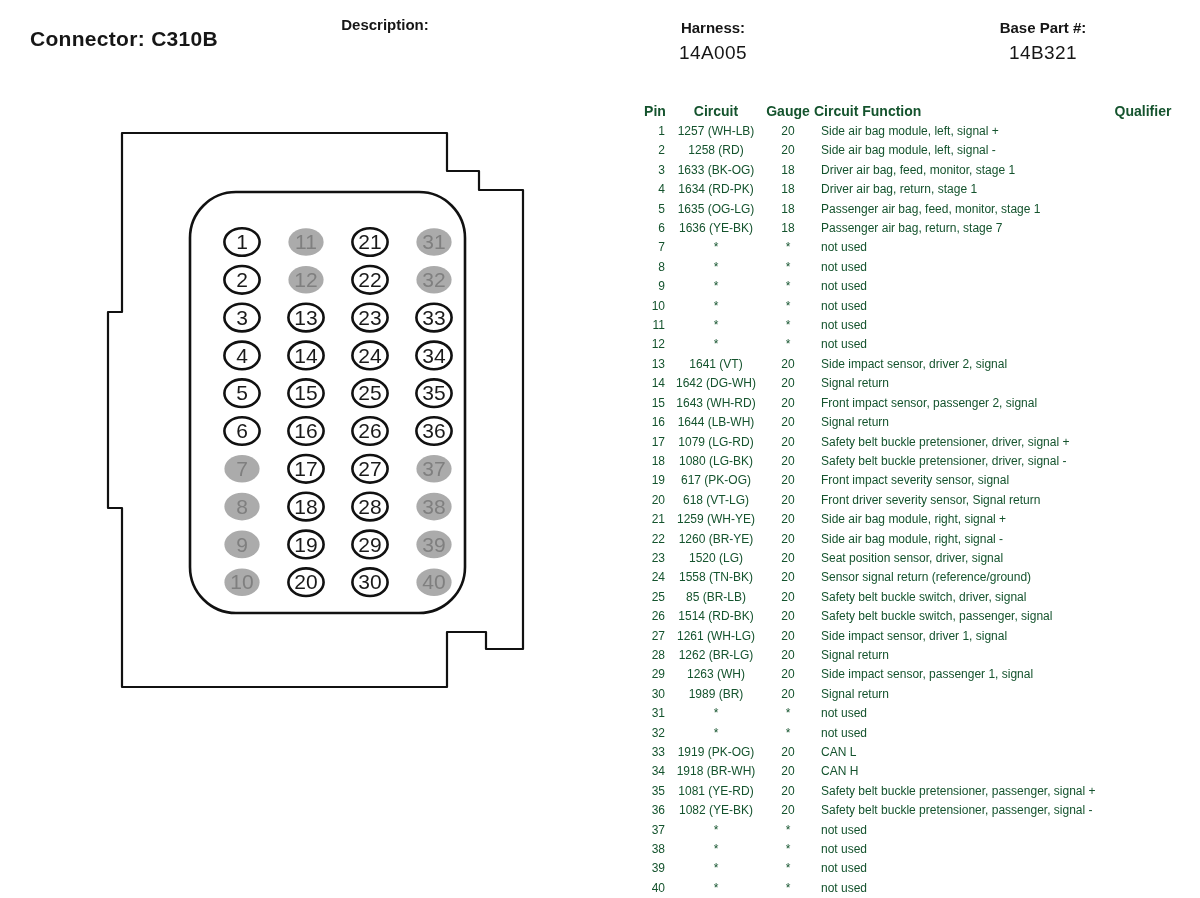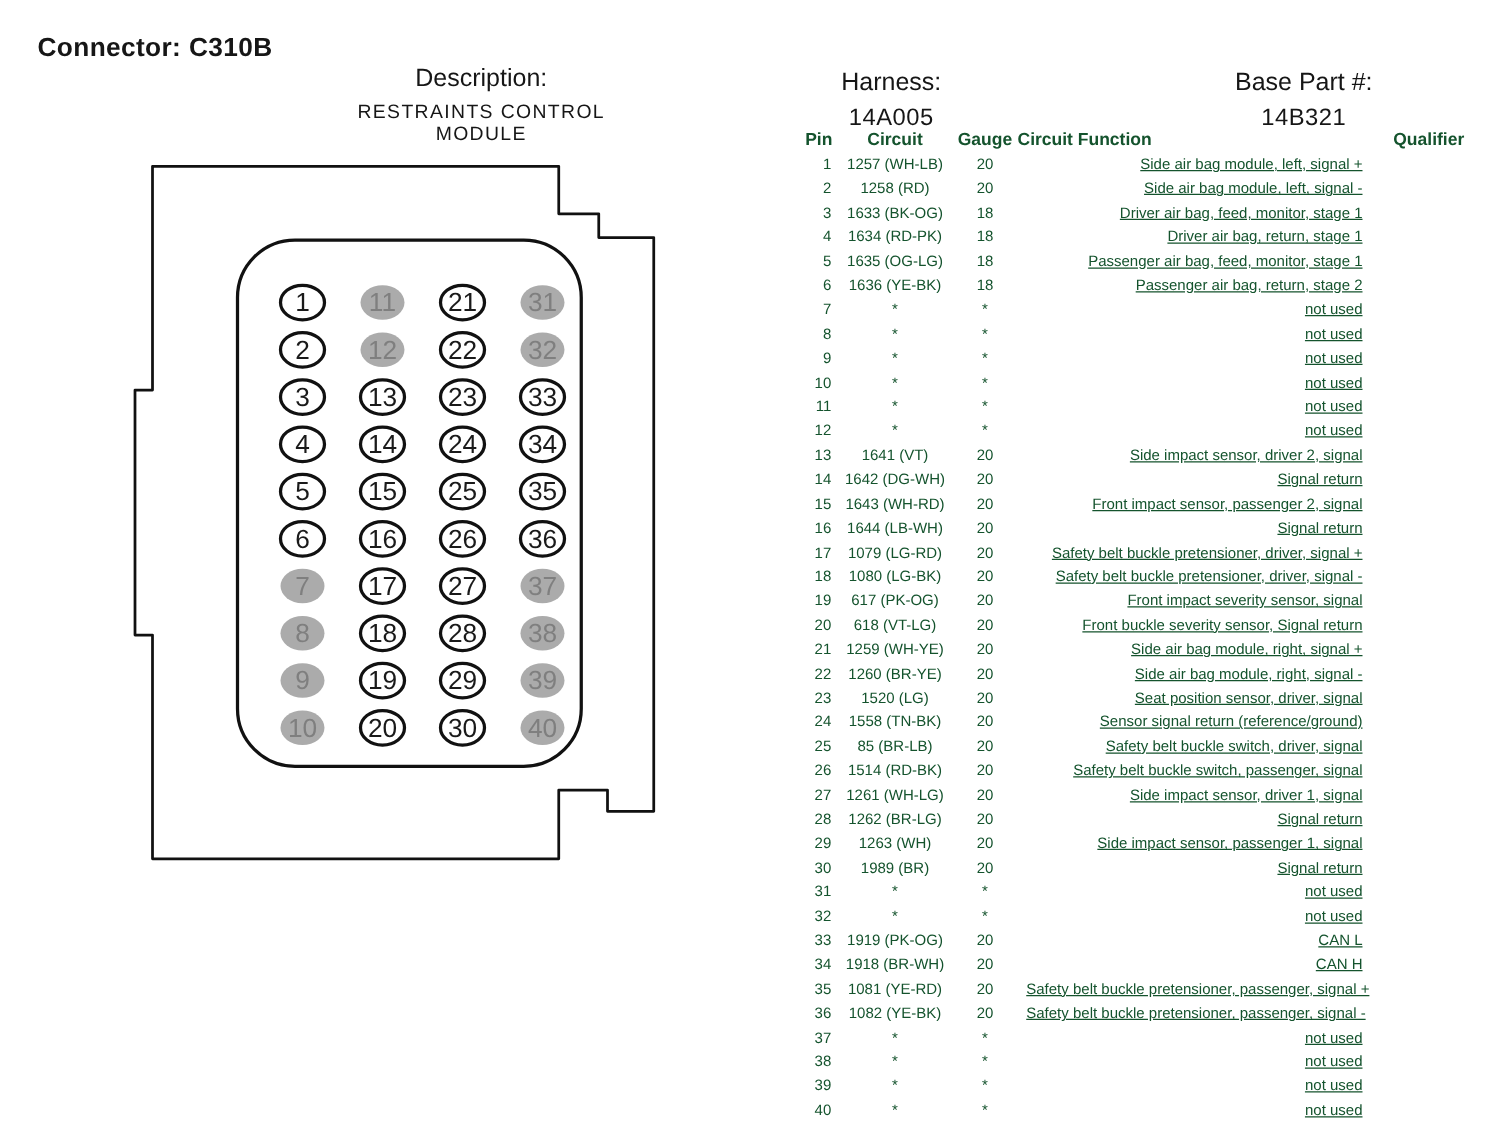--- a/index.html
+++ b/index.html
@@ -10,21 +10,21 @@
   }
   
   .hdr-connector {
     position:absolute; left:30px; top:27px;
     font-size:21px; font-weight:700; letter-spacing:.3px;
   }
   .hdr-block { position:absolute; text-align:center; }
   #desc-block    { left:250px; width:270px; top:16px; }
   #harness-block { left:633px; width:160px; top:19px; }
   #base-block    { left:953px; width:180px; top:19px; }
-  .hdr-label { font-size:20px; font-weight:400;margin-top:36px; }
+  .hdr-label { font-size:15px; font-weight:700; }
   .hdr-value { font-size:19px; margin-top:6px; letter-spacing:.4px; }
   #desc-block .hdr-value { font-size:15.5px; letter-spacing:1.1px; }
   
   #diagram { position:absolute; left:0; top:0; width:1200px; height:898px; }
   #pin-grid text {
     font-family:"Liberation Sans", sans-serif;
     font-size:21px; text-anchor:middle;
   }
   
   .pin-table {
@@ -36,31 +36,30 @@
     font-size:14px; font-weight:700; height:21px; line-height:21px;
     padding:0; vertical-align:middle; white-space:nowrap;
   }
   .pin-table td {
     font-size:12px; height:19.4px; line-height:19.4px;
     padding:0; vertical-align:middle; white-space:nowrap;
   }
   td.c-pin  { text-align:right; padding-right:5px; }
   th.c-pin  { text-align:center; }
   .c-circuit, .c-gauge, .c-qual { text-align:center; }
-  td.c-func { text-align:right; padding-left:7px;text-decoration:underline; }
+  td.c-func { text-align:left; padding-left:7px; }
   th.c-func { text-align:left; }
 </style>
 </head>
 <body>
 
 <div class="hdr-connector">Connector: C310B</div>
 
 <div class="hdr-block" id="desc-block">
   <div class="hdr-label">Description:</div>
-  <div class="hdr-value">RESTRAINTS CONTROL MODULE</div>
 </div>
 
 <div class="hdr-block" id="harness-block">
   <div class="hdr-label">Harness:</div>
   <div class="hdr-value">14A005</div>
 </div>
 
 <div class="hdr-block" id="base-block">
   <div class="hdr-label">Base Part #:</div>
   <div class="hdr-value">14B321</div>
@@ -203,21 +202,21 @@
         <td class="c-pin">5</td>
         <td class="c-circuit">1635 (OG-LG)</td>
         <td class="c-gauge">18</td>
         <td class="c-func">Passenger air bag, feed, monitor, stage 1</td>
         <td class="c-qual"></td>
       </tr>
       <tr>
         <td class="c-pin">6</td>
         <td class="c-circuit">1636 (YE-BK)</td>
         <td class="c-gauge">18</td>
-        <td class="c-func">Passenger air bag, return, stage 2</td>
+        <td class="c-func">Passenger air bag, return, stage 7</td>
         <td class="c-qual"></td>
       </tr>
       <tr>
         <td class="c-pin">7</td>
         <td class="c-circuit">*</td>
         <td class="c-gauge">*</td>
         <td class="c-func">not used</td>
         <td class="c-qual"></td>
       </tr>
       <tr>
@@ -301,21 +300,21 @@
         <td class="c-pin">19</td>
         <td class="c-circuit">617 (PK-OG)</td>
         <td class="c-gauge">20</td>
         <td class="c-func">Front impact severity sensor, signal</td>
         <td class="c-qual"></td>
       </tr>
       <tr>
         <td class="c-pin">20</td>
         <td class="c-circuit">618 (VT-LG)</td>
         <td class="c-gauge">20</td>
-        <td class="c-func">Front buckle severity sensor, Signal return</td>
+        <td class="c-func">Front driver severity sensor, Signal return</td>
         <td class="c-qual"></td>
       </tr>
       <tr>
         <td class="c-pin">21</td>
         <td class="c-circuit">1259 (WH-YE)</td>
         <td class="c-gauge">20</td>
         <td class="c-func">Side air bag module, right, signal +</td>
         <td class="c-qual"></td>
       </tr>
       <tr>

